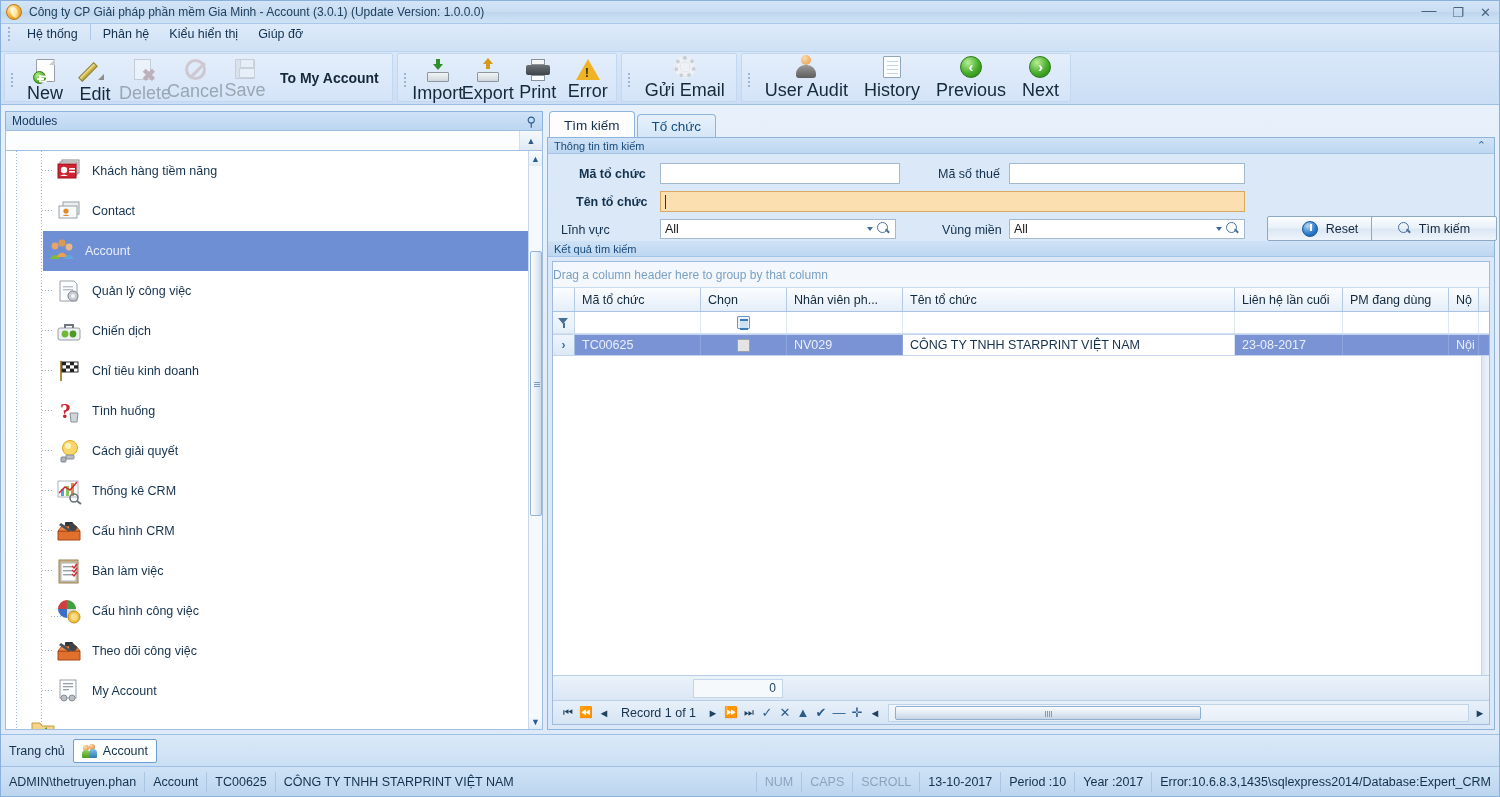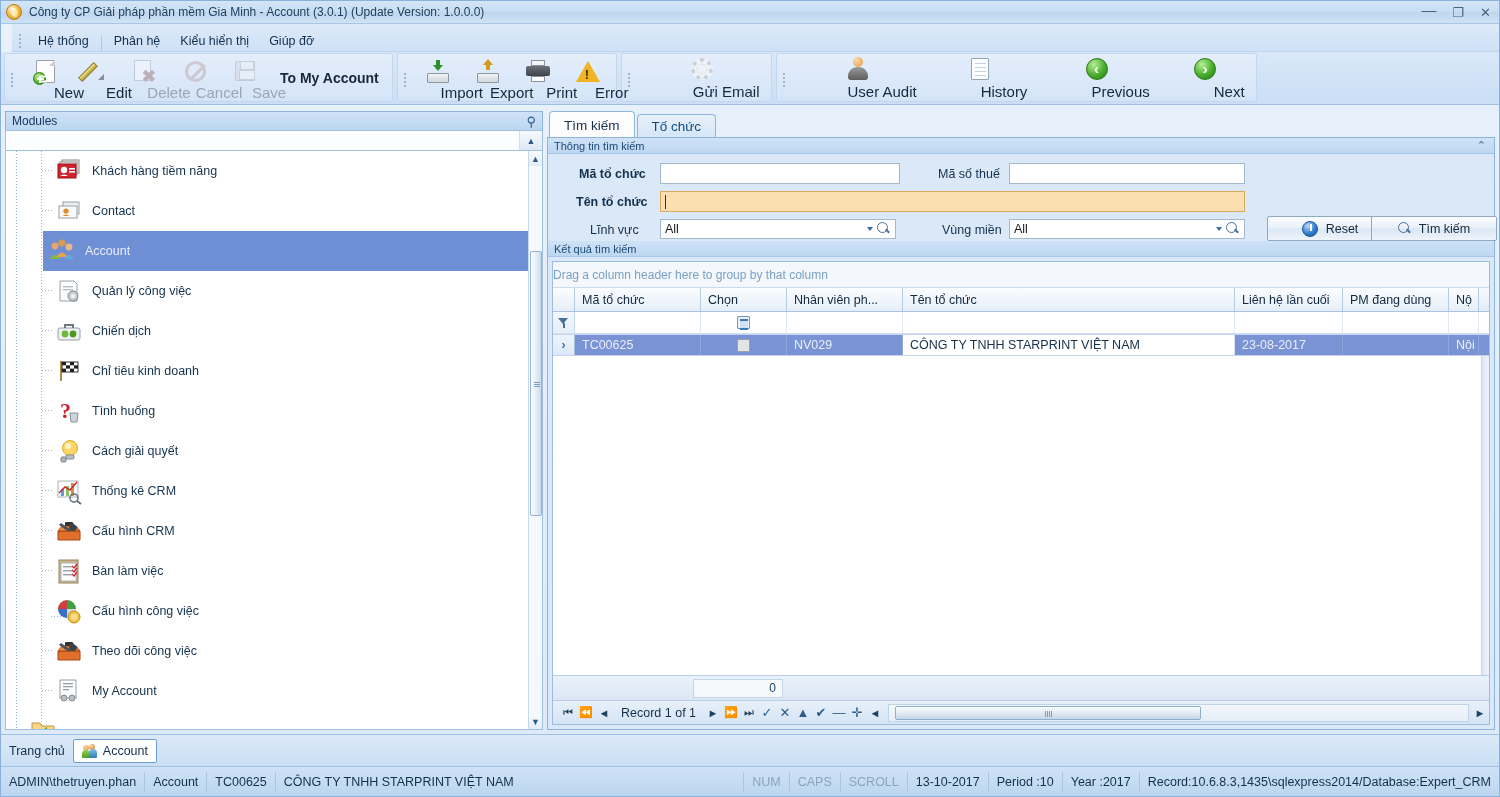--- a/index.html
+++ b/index.html
@@ -50,24 +50,23 @@
     display: flex; align-items: center; gap: 16px;
     color: #47637f;
   }
   .win-btn { font-size: 13px; line-height: 1; cursor: default; }
   .win-btn.min { font-size: 15px; position: relative; top: -3px; }
 
   
   .menubar {
     height: 28px;
     background: linear-gradient(to bottom, #ddeaf9 0%, #cfe1f6 100%);
-    display: flex; align-items: flex-end;
+    display: flex; align-items: flex-start;
     padding-left: 4px;
     border-bottom: 1px solid #bcd4ee;
-    margin-left: 11px;
   }
   .grip { width: 8px; height: 20px; margin-right: 4px; position: relative; }
   .grip::before {
     content:""; position:absolute; left:3px; top:3px; width:2px; height:14px;
     background-image: repeating-linear-gradient(to bottom, #9bb6d4 0 2px, transparent 2px 4px);
   }
   .menuitem {
     padding: 3px 10px; font-size: 12.5px; color: #11304f; white-space: nowrap;
   }
   .menuitem:first-of-type { font-weight: normal; }
@@ -91,21 +90,21 @@
   }
   .tb-item {
     width: 50px;
     display: flex; flex-direction: column; align-items: center; justify-content: flex-start;
     padding-top: 5px;
     position: relative;
   }
   .tb-item.wide { width: auto; padding: 0 8px; justify-content: center; }
   .tb-ico { height: 26px; display:flex; align-items:center; justify-content:center; }
   .tb-label {
-    font-size: 15px; color: #15293d; margin-top: 1px; white-space: nowrap; margin-left: 48px;
+    font-size: 18px; color: #15293d; margin-top: 1px; white-space: nowrap;
   }
   .tb-item.disabled .tb-label { color: #9aa7b3; }
   .tb-item.disabled .tb-ico { opacity: .40; filter: grayscale(.6); }
   .tb-text-only {
     display:flex; align-items:center; justify-content:center;
     font-size: 14px; font-weight: bold; color:#16283a; padding: 0 10px;
     white-space: nowrap;
   }
 
   
@@ -940,21 +939,21 @@
           <div class="txtbox" style="left:461px; top:9px; width:236px;">
             <span style="padding-left:4px;line-height:19px;display:block"></span>
           </div>
 
           <span class="fld-label b" style="left:28px; top:41px;">Tên tổ chức</span>
           <div class="txtbox highlight" style="left:112px; top:37px; width:585px;">
             <span class="caret"></span>
             <span style="padding-left:6px;line-height:19px;display:block"></span>
           </div>
 
-          <span class="fld-label" style="left:42px; top:69px;">Lĩnh vực</span>
+          <span class="fld-label" style="left:13px; top:69px;">Lĩnh vực</span>
           <div class="combo" style="left:112px; top:65px; width:236px;">
             <span>All</span>
             <span class="dd"></span>
             <span class="mag"><span class="magglass"></span></span>
           </div>
 
           <span class="fld-label" style="left:394px; top:69px;">Vùng miền</span>
           <div class="combo" style="left:461px; top:65px; width:236px;">
             <span>All</span>
             <span class="dd"></span>
@@ -1072,16 +1071,16 @@
     <div class="sb-cell">ADMIN\thetruyen.phan</div>
     <div class="sb-cell">Account</div>
     <div class="sb-cell">TC00625</div>
     <div class="sb-cell flexfill">CÔNG TY TNHH STARPRINT VIỆT NAM</div>
     <div class="sb-cell dim">NUM</div>
     <div class="sb-cell dim">CAPS</div>
     <div class="sb-cell dim">SCROLL</div>
     <div class="sb-cell">13-10-2017</div>
     <div class="sb-cell">Period :10</div>
     <div class="sb-cell">Year :2017</div>
-    <div class="sb-cell last">Record:10.6.8.3,1435\sqlexpress2014/Database:Expert_CRM</div>
+    <div class="sb-cell last">Error:10.6.8.3,1435\sqlexpress2014/Database:Expert_CRM</div>
   </div>
 
 </div>
 
 </body></html>

